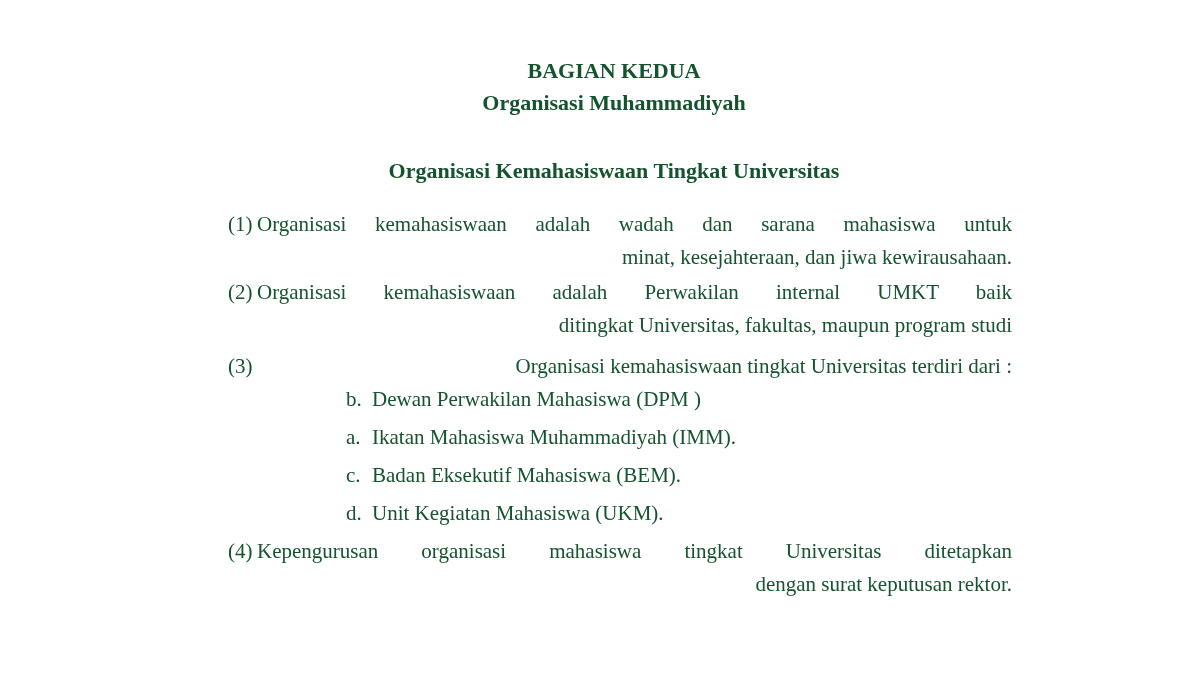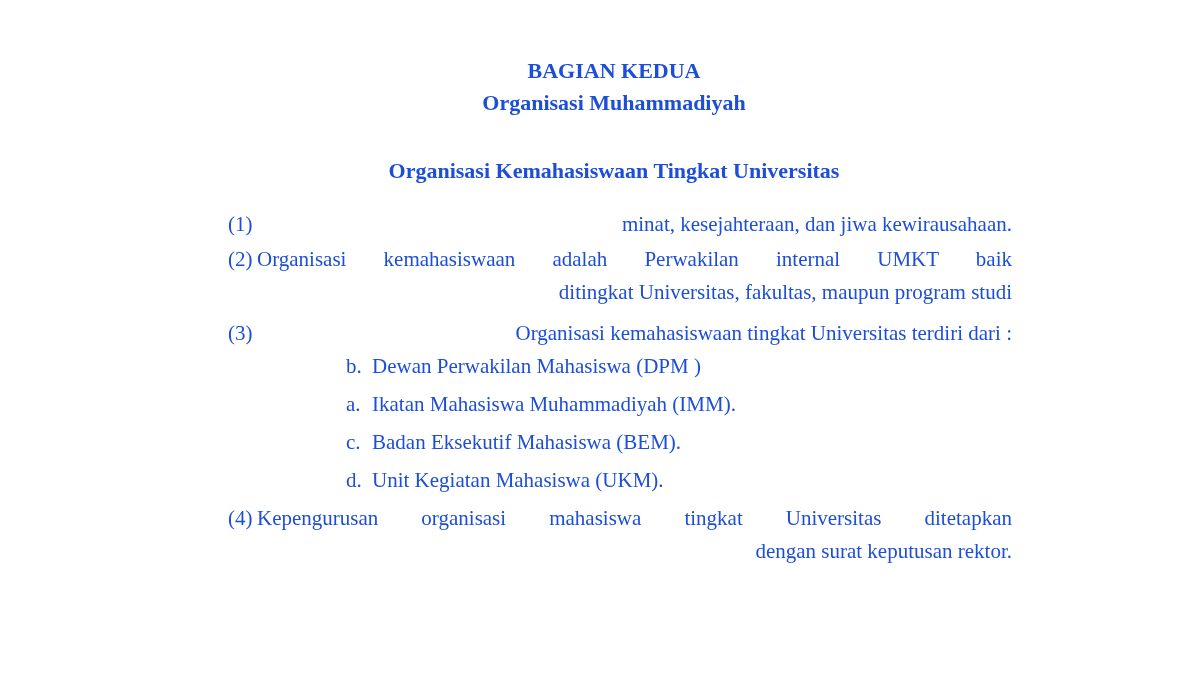--- a/index.html
+++ b/index.html
@@ -6,21 +6,21 @@
   body {
     font-family: "Liberation Serif", "DejaVu Serif", serif;
     background: #ffffff;
   }
   .page {
     position: relative;
     width: 1186px;
     height: 693px;
     background: #ffffff;
     overflow: hidden;
-    color: #1d4ed8;
+    color: #14532d;
   }
   .content {
     position: absolute;
     left: 216px;
     top: 0;
     width: 796px;
   }
   .heading-group {
     text-align: center;
     font-weight: bold;
@@ -78,20 +78,21 @@
     </div>
 
     <div class="heading-group hg2">
       <div>Organisasi Kemahasiswaan Tingkat Universitas</div>
     </div>
 
     <div class="clauses">
 
       <div class="clause clause-1">
         <span class="marker">(1)</span>
+        <div class="jline">Organisasi kemahasiswaan adalah wadah dan sarana mahasiswa untuk</div>
         <div class="lline">minat, kesejahteraan, dan jiwa kewirausahaan.</div>
       </div>
 
       <div class="clause clause-2">
         <span class="marker">(2)</span>
         <div class="jline">Organisasi kemahasiswaan adalah Perwakilan internal UMKT baik</div>
         <div class="lline">ditingkat Universitas, fakultas, maupun program studi</div>
       </div>
 
       <div class="clause clause-3">

